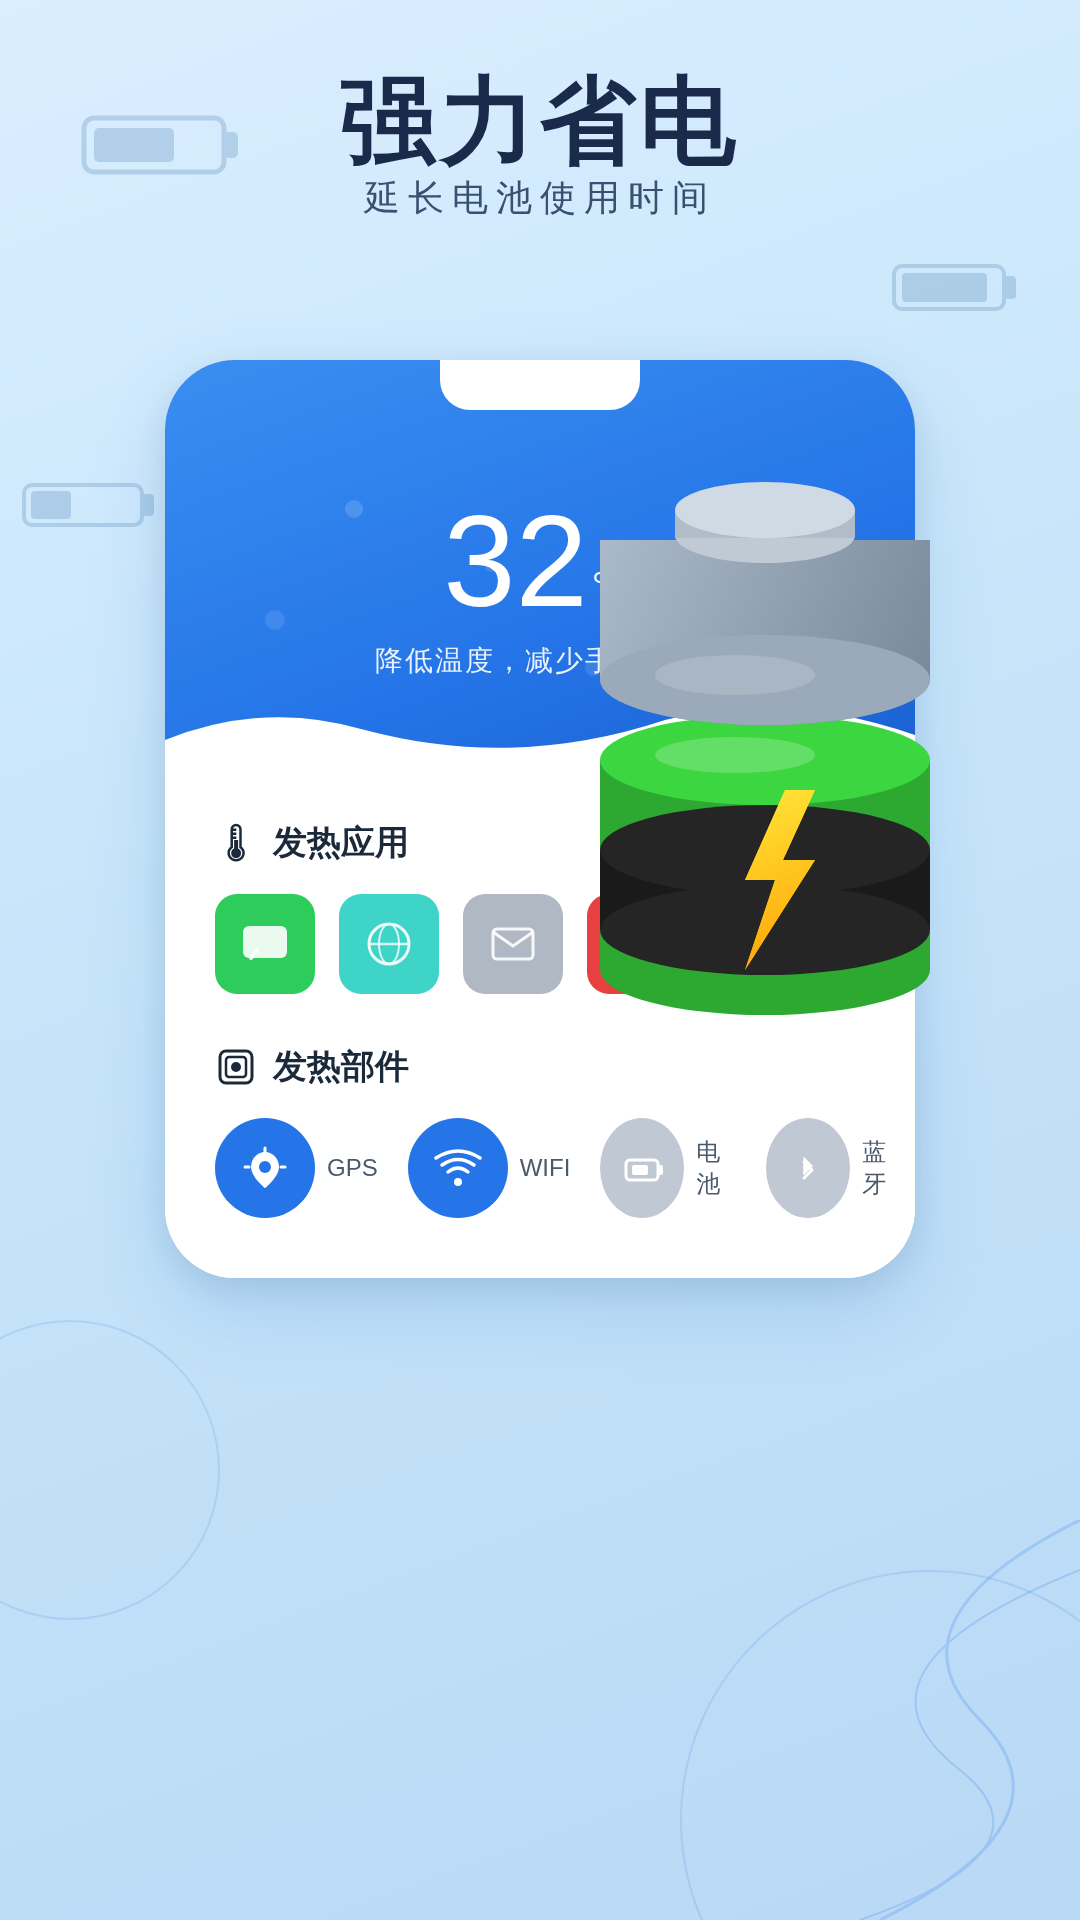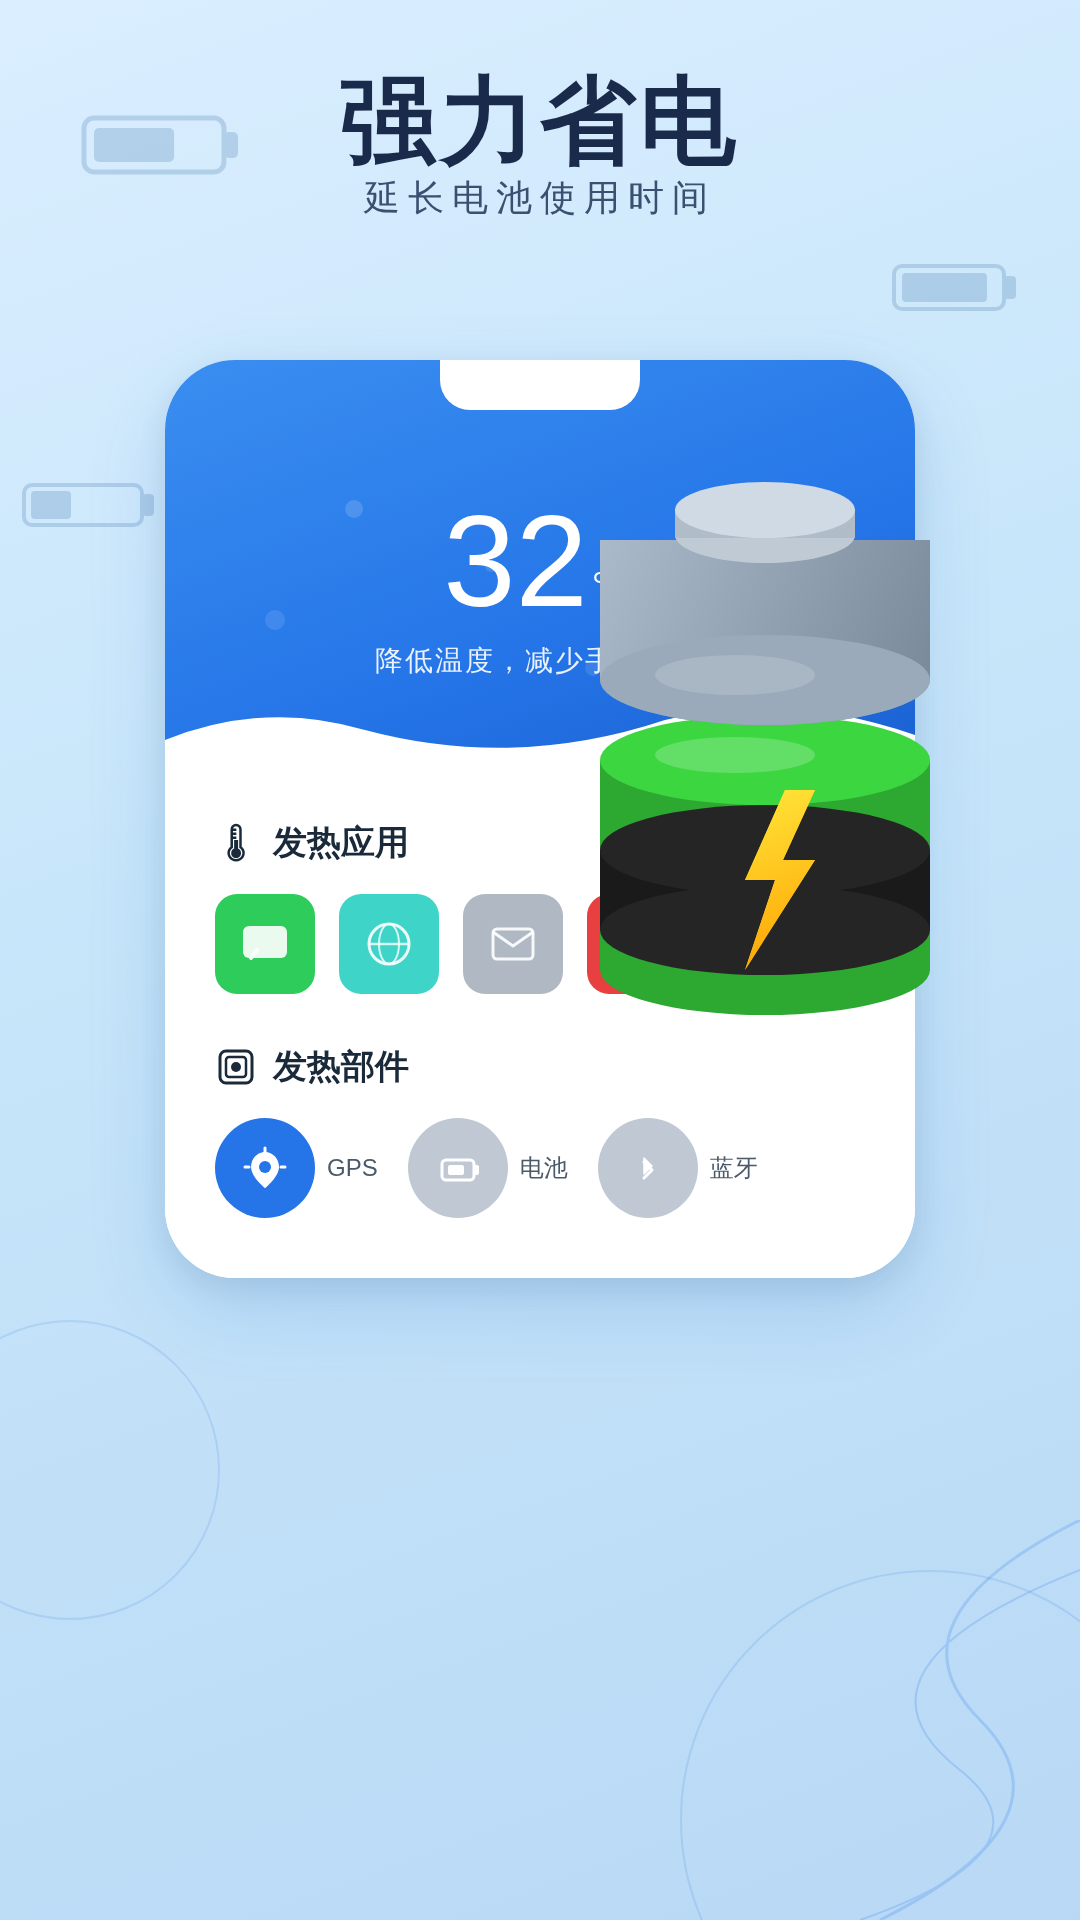--- a/index.html
+++ b/index.html
@@ -337,20 +337,31 @@
               <svg width="52" height="52" viewBox="0 0 52 52" fill="none">
                 <path d="M26 8 L32 22 L48 24 L36 36 L40 52 L26 44 L12 52 L16 36 L4 24 L20 22 Z" fill="none"></path>
                 <path d="M26 10 C18 10 12 17 12 25 C12 35 26 46 26 46 C26 46 40 35 40 25 C40 17 34 10 26 10 Z" fill="white"></path>
                 <circle cx="26" cy="25" r="6" fill="#2575e8"></circle>
                 <path d="M26 6 L26 10 M26 40 L26 44 M6 25 L10 25 M42 25 L46 25" stroke="white" stroke-width="3" stroke-linecap="round"></path>
               </svg>
             </div>
             <span class="component-label">GPS</span>
           </div>
 
+          <div class="component-item">
+            <div class="component-circle comp-blue">
+              <svg width="52" height="52" viewBox="0 0 52 52" fill="none">
+                <circle cx="26" cy="40" r="4" fill="white"></circle>
+                <path d="M16 30 Q26 22 36 30" stroke="white" stroke-width="3.5" fill="none" stroke-linecap="round"></path>
+                <path d="M10 23 Q26 12 42 23" stroke="white" stroke-width="3.5" fill="none" stroke-linecap="round"></path>
+                <path d="M4 16 Q26 2 48 16" stroke="white" stroke-width="3.5" fill="none" stroke-linecap="round"></path>
+              </svg>
+            </div>
+            <span class="component-label">WIFI</span>
+          </div>
 
 
           <div class="component-item">
             <div class="component-circle comp-gray">
               <svg width="52" height="52" viewBox="0 0 52 52" fill="none">
                 <rect x="10" y="18" width="32" height="20" rx="4" stroke="white" stroke-width="3" fill="none"></rect>
                 <rect x="42" y="23" width="5" height="10" rx="2" fill="white"></rect>
                 <rect x="16" y="23" width="16" height="10" rx="2" fill="white"></rect>
               </svg>
             </div>

